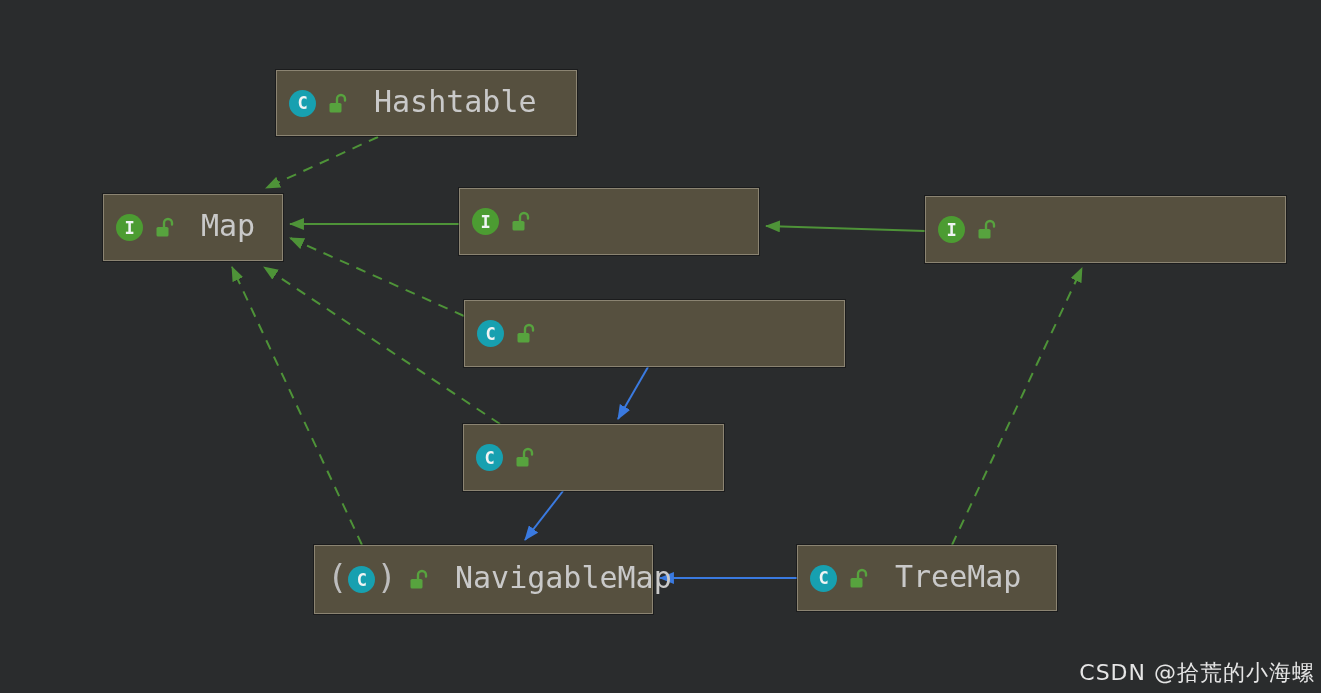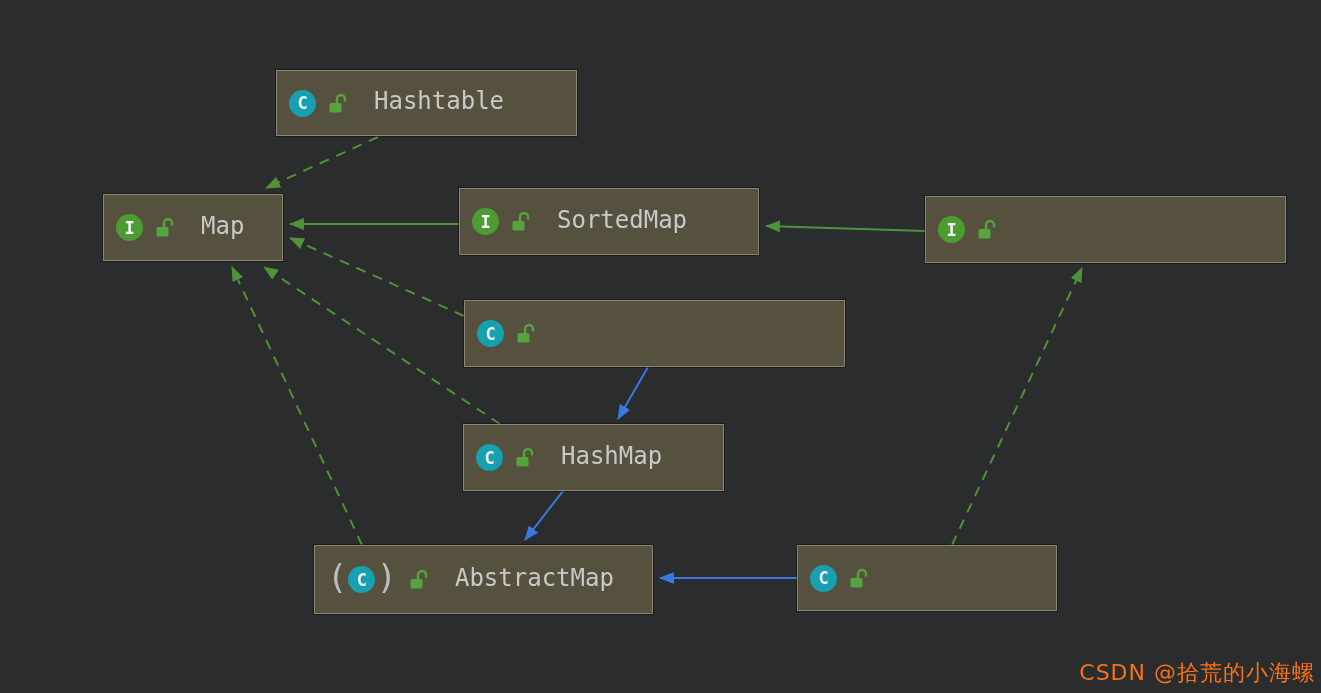--- a/index.html
+++ b/index.html
@@ -33,26 +33,26 @@
   .paren{
     color:#bdbdbd;font-size:34px;line-height:1;
     position:relative;top:-3px;flex:0 0 auto;
   }
   .paren-left{margin-right:1px;}
   .paren-right{margin-left:1px;}
   .lock{margin-left:12px;flex:0 0 auto;}
   .label{
     margin-left:26px;
     color:var(--label,#c9c9c9);
-    font-size:24px;white-space:nowrap;
+    font-size:30px;white-space:nowrap;
     position:relative;top:-2px;text-align:center;
   }
   .watermark{
     position:absolute;right:6px;bottom:5px;
-    color:#f97316;font-size:22px;
+    color:#e5e5e5;font-size:22px;
     font-family:"DejaVu Sans","Liberation Sans",sans-serif;
     letter-spacing:1px;
   }
 </style>
 </head>
 <body>
 
 <div class="stage">
   <svg id="edges" width="1321" height="693">
     <defs>
@@ -90,21 +90,20 @@
           <rect x="1.5" y="10" width="12" height="9.5" rx="1.6" fill="var(--lock-icon,#57a33e)"></rect>
         </svg>
         <span class="label">Map</span>
       </div>
       <div class="node" style="left: 459px; top: 188px; width: 300px; height: 67px;">
         <span class="type-icon iface">I</span>
         <svg class="lock" width="20" height="21" viewBox="0 0 20 21">
           <path d="M9 10 V6 a4 4 0 0 1 8 0 V7.5" fill="none" stroke="var(--lock-icon,#57a33e)" stroke-width="2.4" stroke-linecap="round"></path>
           <rect x="1.5" y="10" width="12" height="9.5" rx="1.6" fill="var(--lock-icon,#57a33e)"></rect>
         </svg>
-        <span class="label">SortedMap</span>
       </div>
       <div class="node" style="left: 925px; top: 196px; width: 361px; height: 67px;">
         <span class="type-icon iface">I</span>
         <svg class="lock" width="20" height="21" viewBox="0 0 20 21">
           <path d="M9 10 V6 a4 4 0 0 1 8 0 V7.5" fill="none" stroke="var(--lock-icon,#57a33e)" stroke-width="2.4" stroke-linecap="round"></path>
           <rect x="1.5" y="10" width="12" height="9.5" rx="1.6" fill="var(--lock-icon,#57a33e)"></rect>
         </svg>
       </div>
       <div class="node" style="left: 464px; top: 300px; width: 381px; height: 67px;">
         <span class="type-icon cls">C</span>
@@ -112,34 +111,34 @@
           <path d="M9 10 V6 a4 4 0 0 1 8 0 V7.5" fill="none" stroke="var(--lock-icon,#57a33e)" stroke-width="2.4" stroke-linecap="round"></path>
           <rect x="1.5" y="10" width="12" height="9.5" rx="1.6" fill="var(--lock-icon,#57a33e)"></rect>
         </svg>
       </div>
       <div class="node" style="left: 463px; top: 424px; width: 261px; height: 67px;">
         <span class="type-icon cls">C</span>
         <svg class="lock" width="20" height="21" viewBox="0 0 20 21">
           <path d="M9 10 V6 a4 4 0 0 1 8 0 V7.5" fill="none" stroke="var(--lock-icon,#57a33e)" stroke-width="2.4" stroke-linecap="round"></path>
           <rect x="1.5" y="10" width="12" height="9.5" rx="1.6" fill="var(--lock-icon,#57a33e)"></rect>
         </svg>
-        <span class="label">HashMap</span>
       </div>
       <div class="node" style="left: 314px; top: 545px; width: 339px; height: 69px;">
         <span class="paren paren-left">(</span>
         <span class="type-icon cls">C</span>
         <span class="paren paren-right">)</span>
         <svg class="lock" width="20" height="21" viewBox="0 0 20 21">
           <path d="M9 10 V6 a4 4 0 0 1 8 0 V7.5" fill="none" stroke="var(--lock-icon,#57a33e)" stroke-width="2.4" stroke-linecap="round"></path>
           <rect x="1.5" y="10" width="12" height="9.5" rx="1.6" fill="var(--lock-icon,#57a33e)"></rect>
         </svg>
-        <span class="label">AbstractMap</span>
+        <span class="label">NavigableMap</span>
       </div>
       <div class="node" style="left: 797px; top: 545px; width: 260px; height: 66px;">
         <span class="type-icon cls">C</span>
         <svg class="lock" width="20" height="21" viewBox="0 0 20 21">
           <path d="M9 10 V6 a4 4 0 0 1 8 0 V7.5" fill="none" stroke="var(--lock-icon,#57a33e)" stroke-width="2.4" stroke-linecap="round"></path>
           <rect x="1.5" y="10" width="12" height="9.5" rx="1.6" fill="var(--lock-icon,#57a33e)"></rect>
         </svg>
+        <span class="label">TreeMap</span>
       </div>
     </div>
   <div class="watermark">CSDN @拾荒的小海螺</div>
 </div>
 
 </body></html>

